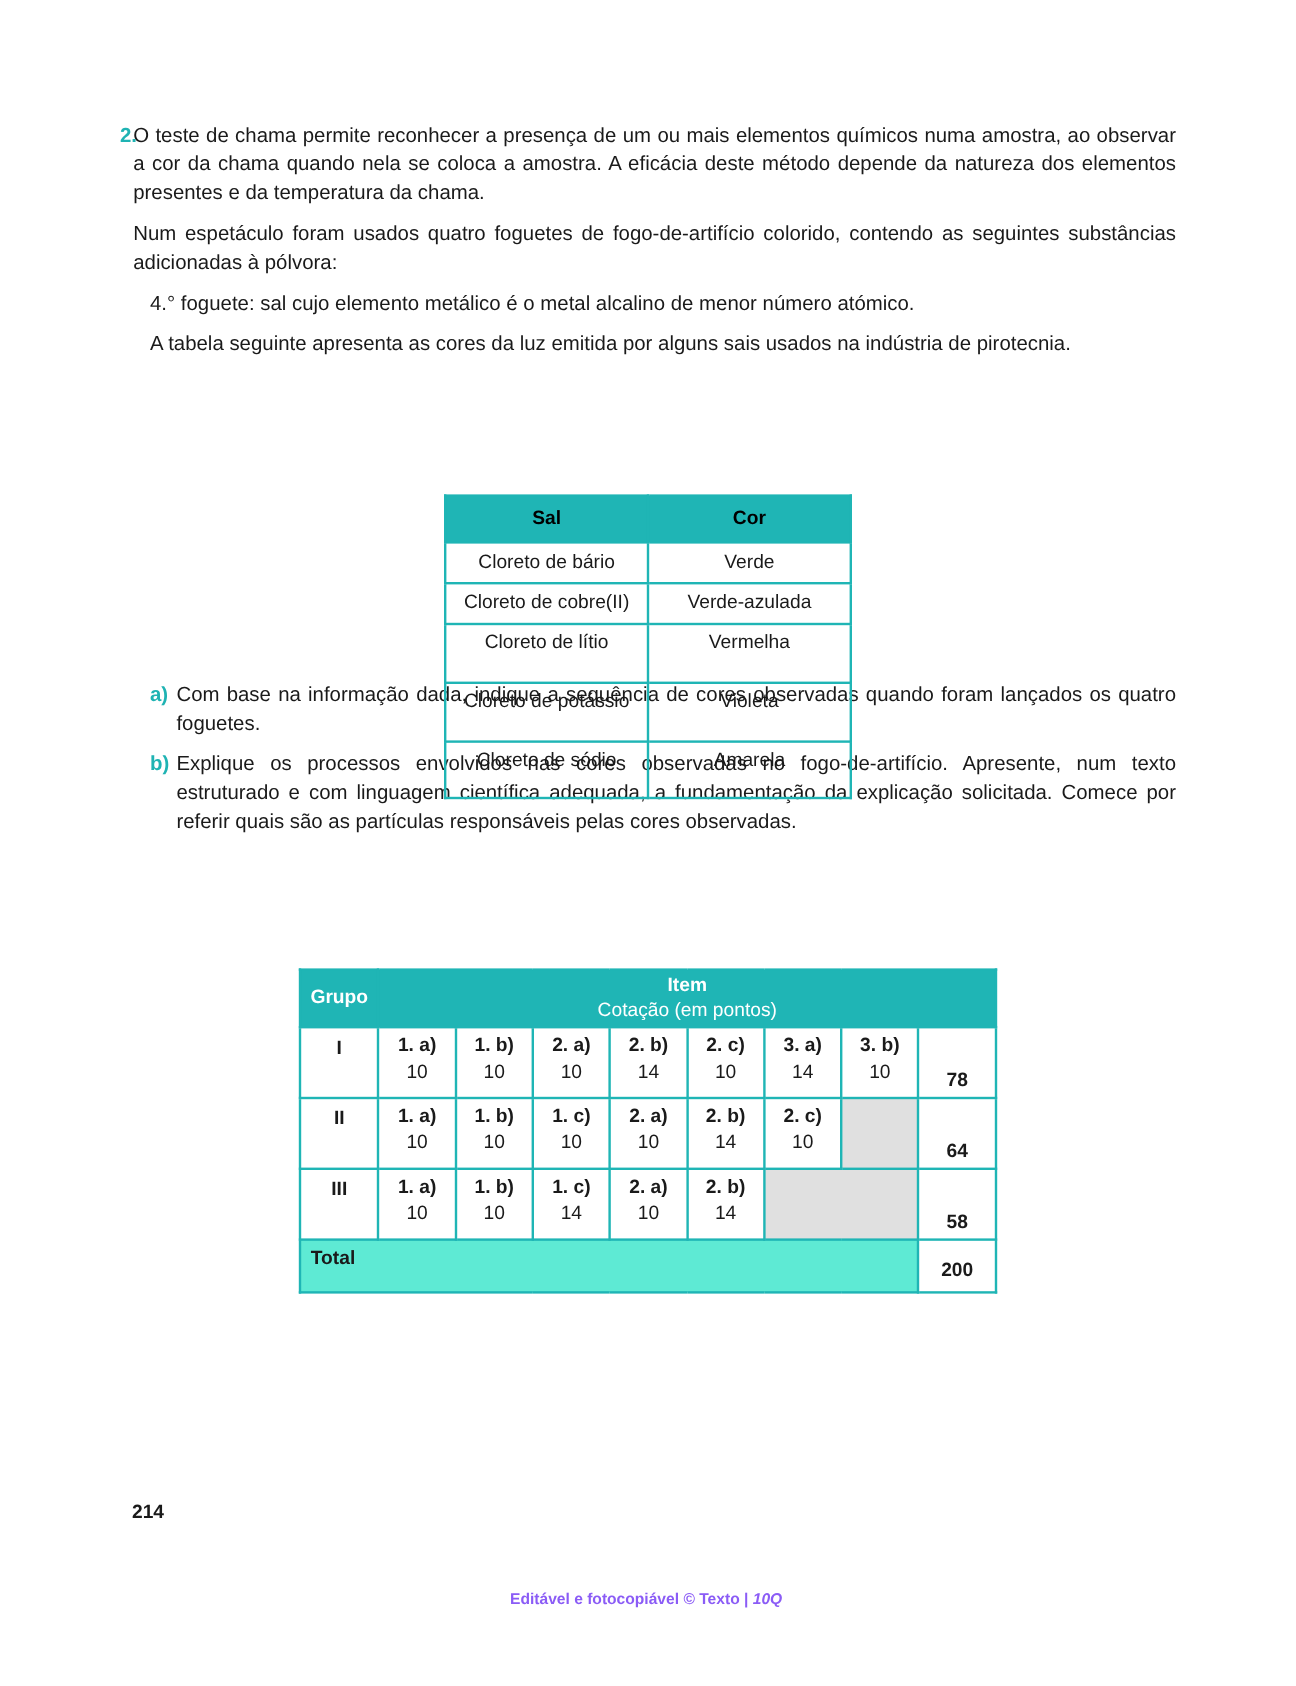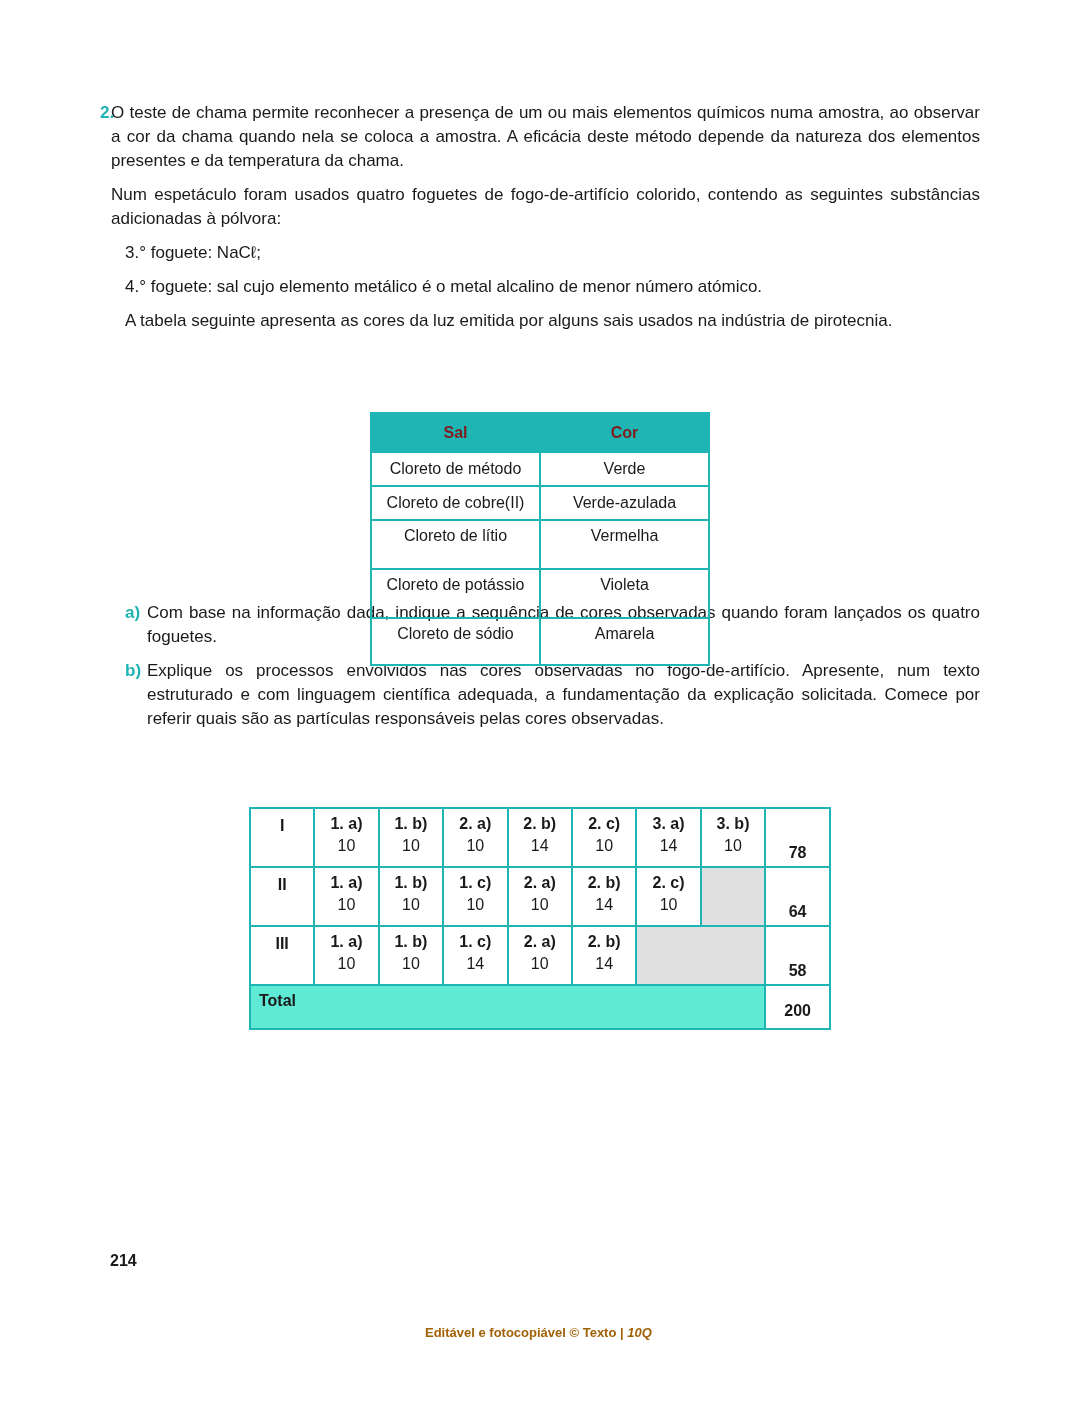--- a/index.html
+++ b/index.html
@@ -7,21 +7,21 @@
   .page { position:absolute; left:0; top:0; width:1080px; height:1405px; }
   .q { position:absolute; left:100px; top:101px; width:880px; font-size:17px; line-height:24px; }
   .qnum { position:absolute; left:0; top:0; color:#1fb3b3; font-weight:bold; }
   .p { margin:0 0 10px 11px; text-align:justify; }
   .line { margin:0 0 10px 25px; }
   .sub { margin:0 0 10px 47px; text-align:justify; position:relative; }
   .sub .lab { position:absolute; left:-22px; top:0; color:#1fb3b3; font-weight:bold; }
 
   table { border-collapse:collapse; }
   .t1 { position:absolute; left:370px; top:412px; width:340px; font-size:16px; }
-  .t1 th { background:#1fb5b5; color:#7f1d1d; font-weight:bold; height:35px; border:2px solid #1fb5b5; }
+  .t1 th { background:#1fb5b5; color:#000000; font-weight:bold; height:35px; border:2px solid #1fb5b5; }
   .t1 td { border:2px solid #1fb5b5; text-align:center; width:50%; }
   .t1 tr.r1 td, .t1 tr.r2 td { height:30px; }
   .t1 tr.r3 td, .t1 tr.r4 td, .t1 tr.r5 td { height:40px; vertical-align:top; padding-top:6px; }
   .t1 tr.r5 td { height:38px; }
 
   .t2 { position:absolute; left:249px; top:807px; width:582px; font-size:16px; }
   .t2 td, .t2 th { border:2px solid #1fb5b5; text-align:center; }
   .t2 .hd { background:#1fb5b5; color:#fff; }
   .t2 .hd-grupo { width:62px; font-weight:bold; height:42px; }
   .t2 .hd-item { line-height:21px; padding:2px 0; }
@@ -29,47 +29,46 @@
   .t2 .g { font-weight:bold; vertical-align:top; padding-top:8px; width:62px; }
   .t2 .c { width:62px; height:52px; vertical-align:top; padding-top:4px; line-height:22px; }
   .t2 .c .k { font-weight:bold; display:block; }
   .t2 .c .v { display:block; }
   .t2 .empty { background:#e0e0e0; }
   .t2 .sum { font-weight:bold; vertical-align:bottom; padding-bottom:4px; width:62px; }
   .t2 .total-lab { background:#5eead4; font-weight:bold; text-align:left; padding:6px 8px; vertical-align:top; height:30px; }
   .t2 .total-val { font-weight:bold; vertical-align:bottom; padding-bottom:8px; }
 
   .footer-page { position:absolute; left:110px; top:1252px; font-weight:bold; font-size:16px; }
-  .footer-text { position:absolute; left:425px; top:1325px; font-weight:bold; font-size:13px; color:#a16207; }
+  .footer-text { position:absolute; left:425px; top:1325px; font-weight:bold; font-size:13px; color:#8b5cf6; }
   .footer-text i { font-style:italic; }
 </style>
 </head>
 <body>
 
 <div class="page">
   <div class="q">
     <span class="qnum">2.</span>
     <p class="p">O teste de chama permite reconhecer a presença de um ou mais elementos químicos numa amostra, ao observar a cor da chama quando nela se coloca a amostra. A eficácia deste método depende da natureza dos elementos presentes e da temperatura da chama.</p>
     <p class="p">Num espetáculo foram usados quatro foguetes de fogo-de-artifício colorido, contendo as seguintes substâncias adicionadas à pólvora:</p>
-    <p class="line">3.° foguete: NaCℓ;</p>
     <p class="line">4.° foguete: sal cujo elemento metálico é o metal alcalino de menor número atómico.</p>
     <p class="line">A tabela seguinte apresenta as cores da luz emitida por alguns sais usados na indústria de pirotecnia.</p>
     <div style="height:258px"></div>
     <p class="sub"><span class="lab">a)</span><span>Com base na informação dada, indique a sequência de cores observadas quando foram lançados os quatro foguetes.</span></p>
     <p class="sub"><span class="lab">b)</span><span>Explique os processos envolvidos nas cores observadas no fogo-de-artifício. Apresente, num texto estruturado e com linguagem científica adequada, a fundamentação da explicação solicitada. Comece por referir quais são as partículas responsáveis pelas cores observadas.</span></p>
   </div>
 
   <table class="t1">
     <tbody>
         <tr>
       <th>Sal</th>
       <th>Cor</th>
     </tr>
     <tr class="r1">
-      <td>Cloreto de método</td>
+      <td>Cloreto de bário</td>
       <td>Verde</td>
     </tr>
     <tr class="r2">
       <td>Cloreto de cobre(II)</td>
       <td>Verde-azulada</td>
     </tr>
     <tr class="r3">
       <td>Cloreto de lítio</td>
       <td>Vermelha</td>
     </tr>
@@ -79,20 +78,27 @@
     </tr>
     <tr class="r5">
       <td>Cloreto de sódio</td>
       <td>Amarela</td>
     </tr>
   </tbody>
     </table>
 
   <table class="t2">
     <tbody>
+        <tr>
+      <th class="hd hd-grupo">Grupo</th>
+      <th class="hd hd-item" colspan="8">
+        <div class="b">Item</div>
+        <div style="font-weight:normal">Cotação (em pontos)</div>
+      </th>
+    </tr>
     <tr>
       <td class="g">I</td>
       <td class="c">
             <span class="k">1. a)</span>
             <span class="v">10</span>
           </td>
       <td class="c">
             <span class="k">1. b)</span>
             <span class="v">10</span>
           </td>

